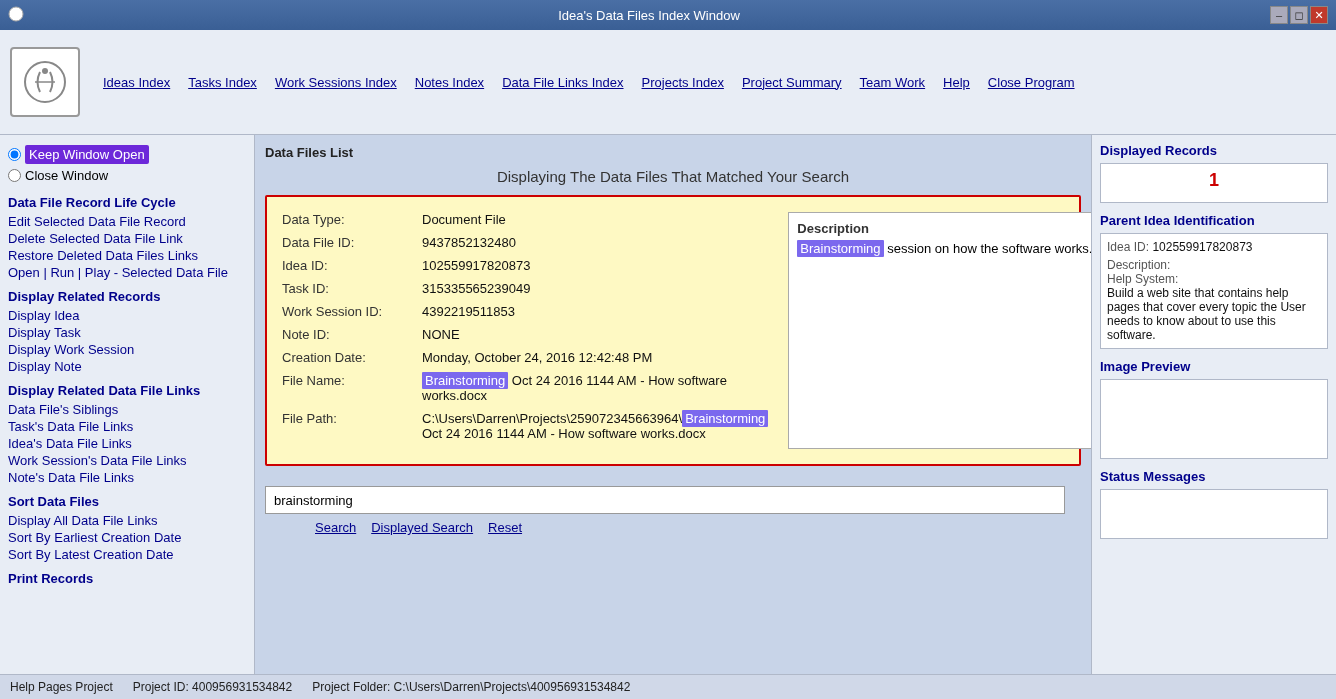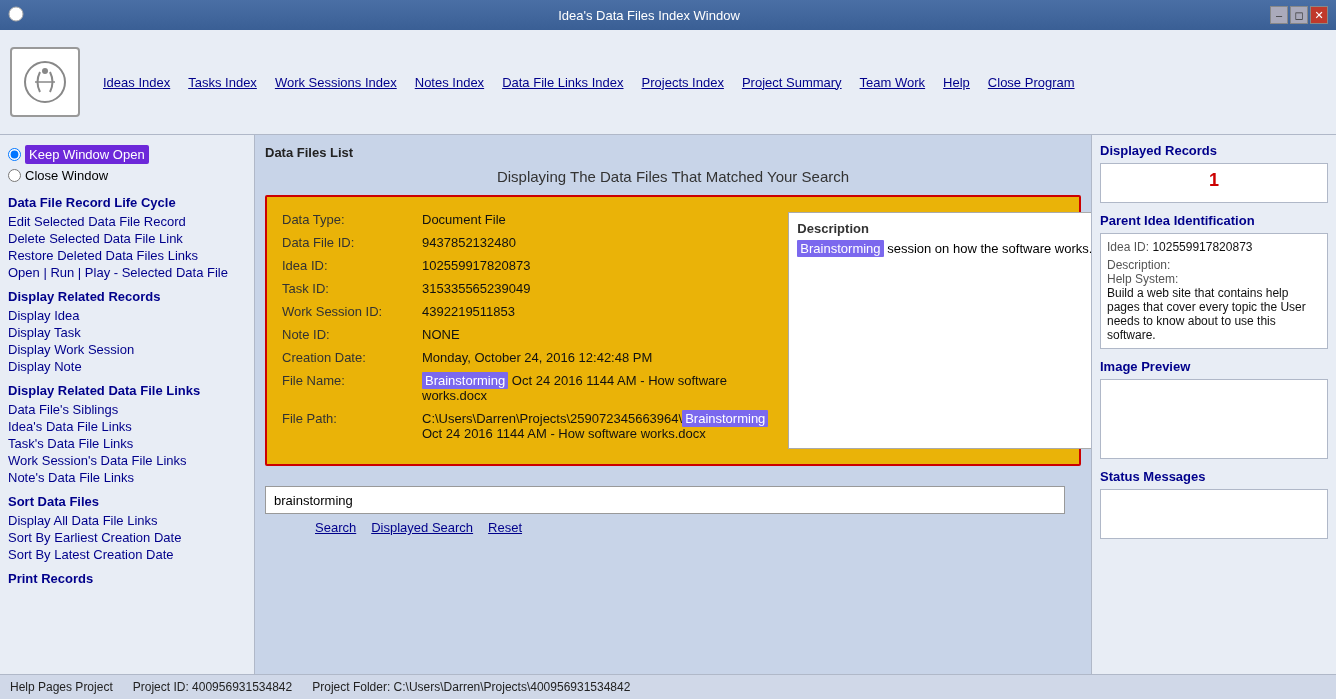--- a/index.html
+++ b/index.html
@@ -158,21 +158,21 @@
     .content-title {
       text-align: center;
       font-size: 15px;
       color: #333;
       margin-bottom: 10px;
     }
 
     
     .data-card {
       border: 2px solid #cc0000;
-      background: #eab308;
+      background: #fef9c3;
       padding: 15px;
       margin-bottom: 10px;
       border-radius: 2px;
     }
     .data-card-inner {
       display: flex;
       gap: 20px;
     }
     .data-fields {
       flex: 1;
@@ -353,22 +353,22 @@
     <a class="sidebar-link">Open | Run | Play - Selected Data File</a>
 
     <div class="sidebar-section-header">Display Related Records</div>
     <a class="sidebar-link">Display Idea</a>
     <a class="sidebar-link">Display Task</a>
     <a class="sidebar-link">Display Work Session</a>
     <a class="sidebar-link">Display Note</a>
 
     <div class="sidebar-section-header">Display Related Data File Links</div>
     <a class="sidebar-link">Data File's Siblings</a>
+    <a class="sidebar-link">Task's Data File Links</a>
     <a class="sidebar-link">Idea's Data File Links</a>
-    <a class="sidebar-link">Task's Data File Links</a>
     <a class="sidebar-link">Work Session's Data File Links</a>
     <a class="sidebar-link">Note's Data File Links</a>
 
     <div class="sidebar-section-header">Sort Data Files</div>
     <a class="sidebar-link">Display All Data File Links</a>
     <a class="sidebar-link">Sort By Earliest Creation Date</a>
     <a class="sidebar-link">Sort By Latest Creation Date</a>
 
     <div class="sidebar-section-header">Print Records</div>
   </div>

